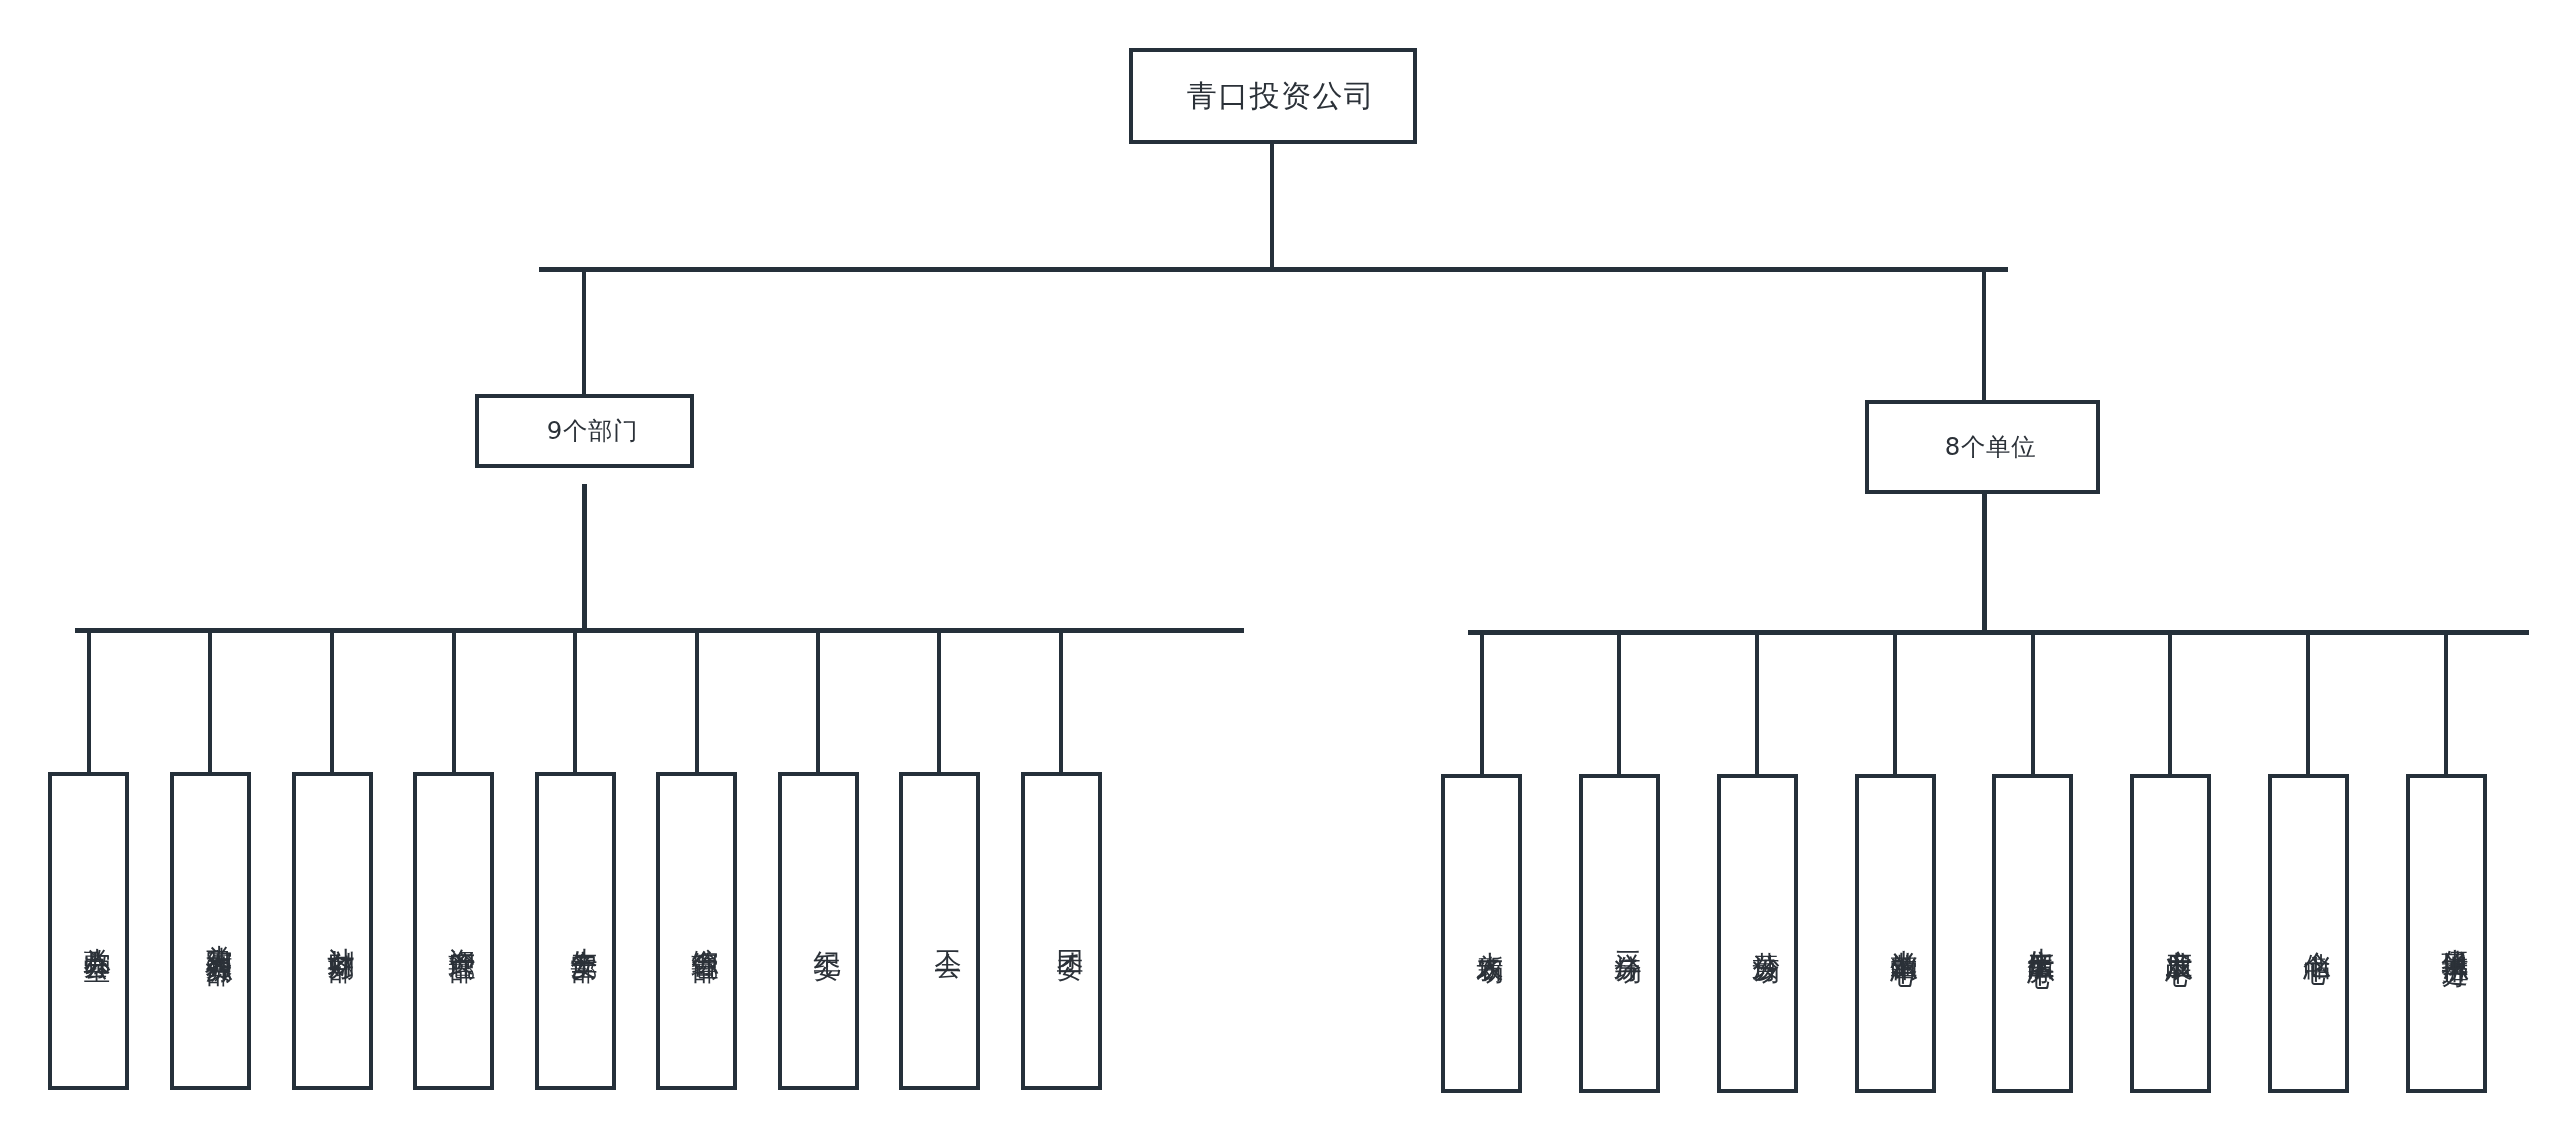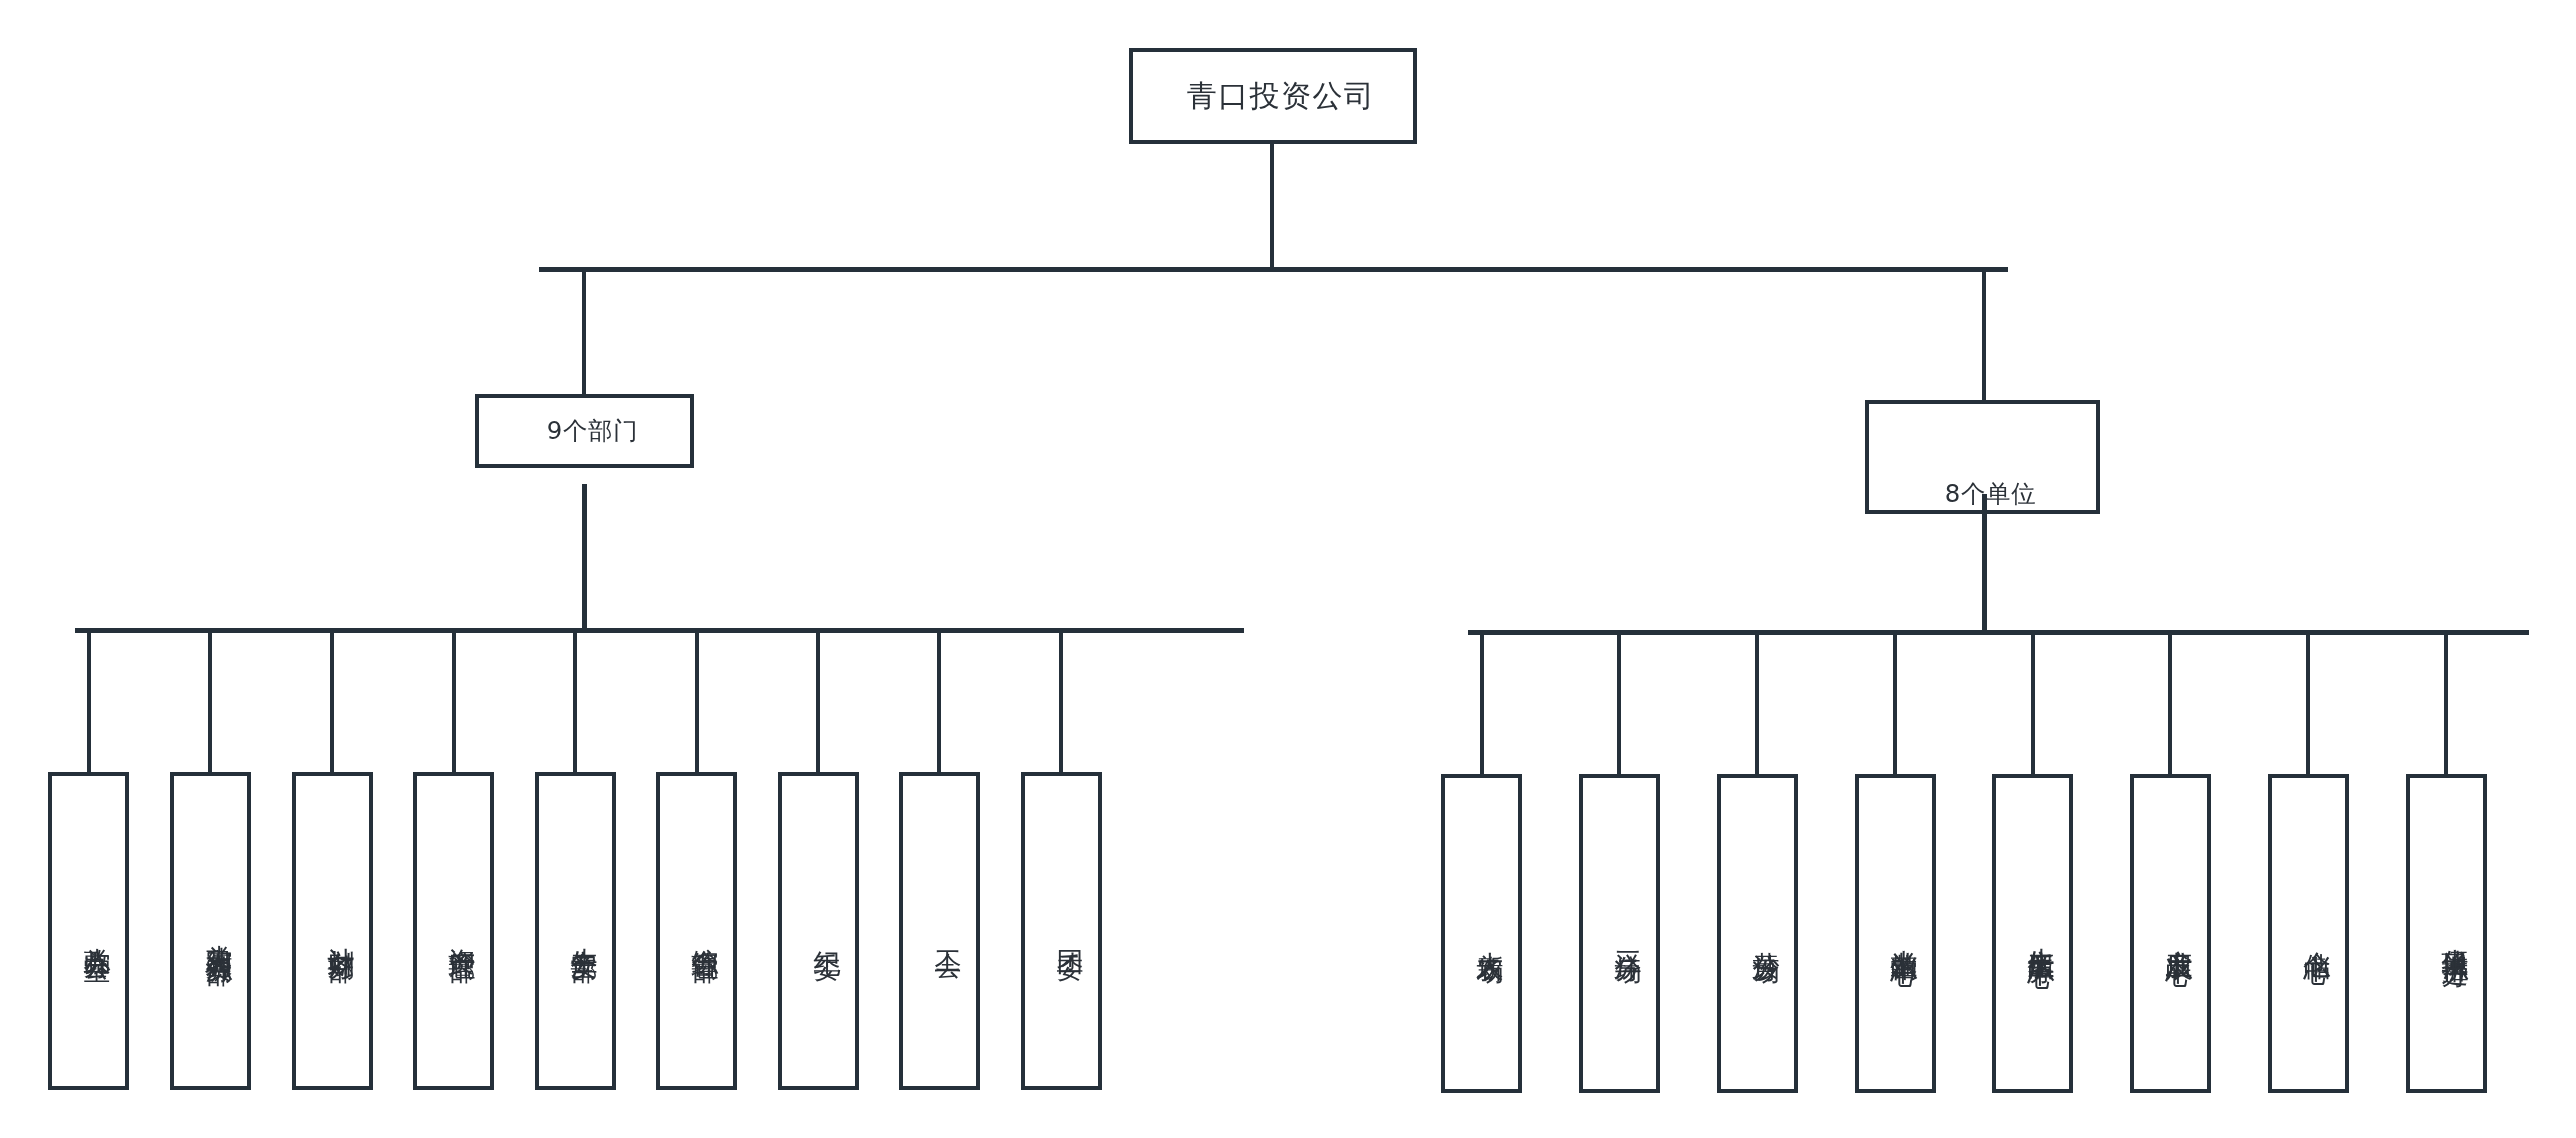--- a/index.html
+++ b/index.html
@@ -73,21 +73,21 @@
 
   <div class="line line-h" style="left:539px; top:267px; width:1469px; height:4.8px;"></div>
 
   <div class="line line-v" style="left:582px; top:267px; width:4.1px; height:129px;"></div>
   <div class="line line-v" style="left:1982px; top:267px; width:4.1px; height:136px;"></div>
 
   <div class="node node-group" style="left:475px; top:394px; width:219px; height:74px;">
     <span>9个部门</span>
   </div>
 
-  <div class="node node-group" style="left:1865px; top:400px; width:235px; height:114px;align-items:flex-end;">
+  <div class="node node-group" style="left:1865px; top:400px; width:235px; height:94px;">
     <span>8个单位</span>
   </div>
 
   <div class="line line-v" style="left:582px; top:484px; width:4.8px; height:146px;"></div>
   <div class="line line-v" style="left:1982px; top:494px; width:4.8px; height:138px;"></div>
 
   <div class="line line-h" style="left:75px; top:628px; width:1169px; height:4.8px;"></div>
   <div class="line line-h" style="left:1468px; top:630px; width:1061px; height:4.8px;"></div>
 
   <div id="departments-layer">

